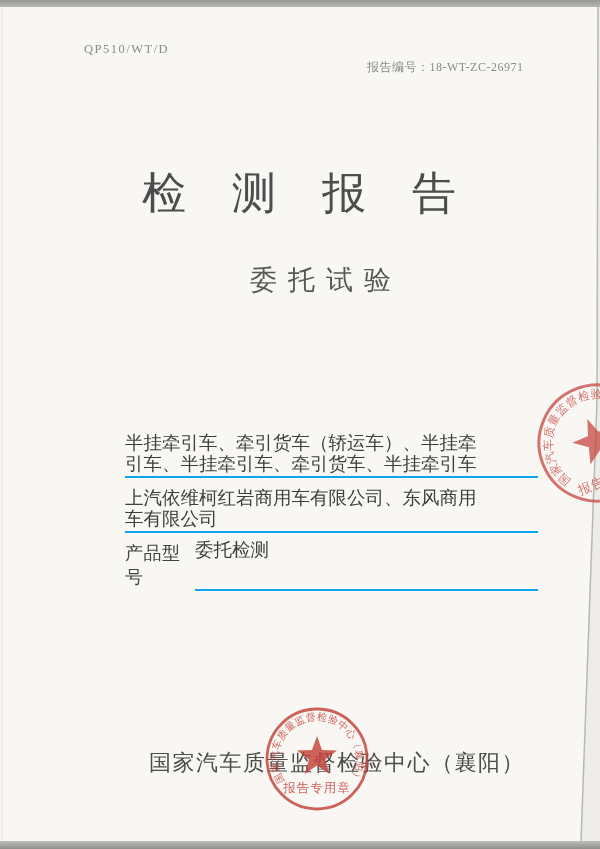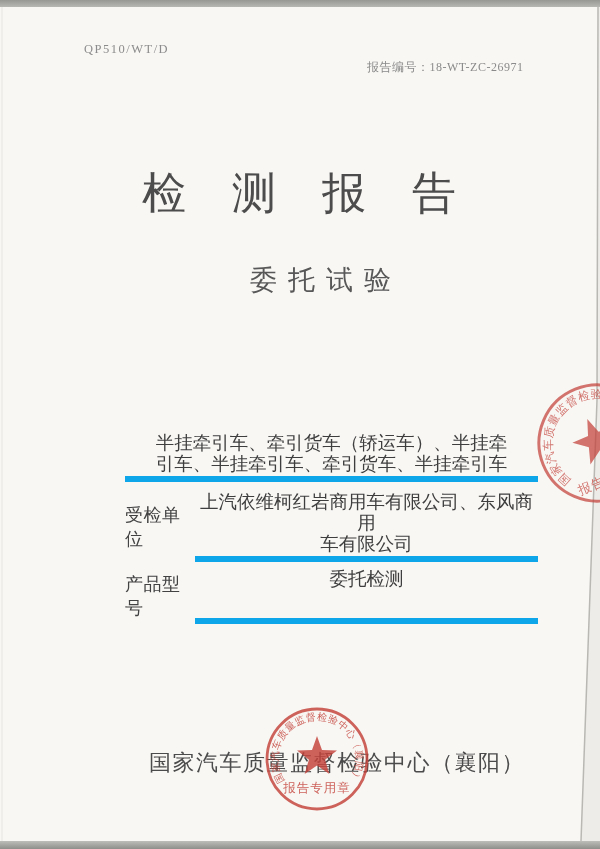--- a/index.html
+++ b/index.html
@@ -16,22 +16,22 @@
   .edge-svg { top:0; left:0; pointer-events:none; }
   .doc-code { left:84px; top:42px; font-size:12.5px; color:#8c8c8c; letter-spacing:1.5px; }
   .report-no { left:367px; top:59px; font-size:12px; color:#8a8a8a; letter-spacing:0.5px; }
   .title { left:142px; top:164px; font-size:44px; color:#4c4c4c;
     letter-spacing:46px; white-space:nowrap; }
   .subtitle { left:250px; top:262px; font-size:27px; color:#585858;
     letter-spacing:11px; white-space:nowrap; }
   .form { left:125px; top:433px; width:413px; color:#3e3e3e; }
   .form-row { display:flex; align-items:center; margin-bottom:5px; }
   .form-label { width:70px; flex-shrink:0; font-size:18px; letter-spacing:0.5px; color:#424242; }
-  .form-value { flex:1; text-align:center; font-size:18.5px; line-height:21px;
-    border-bottom:6px solid #0ea5e9; white-space:pre-line; padding-bottom:1px; }
+  .form-value { flex:1; font-size:18.5px; line-height:21px;
+    border-bottom:2px solid #0ea5e9; white-space:pre-line; padding-bottom:1px; }
   .form-value.tall { padding-top:2px; padding-bottom:28px; }
   .footer-org { left:149px; top:748px; font-size:22px; color:#4b4b4b; letter-spacing:1.5px;
     white-space:nowrap; }
   .stamp { pointer-events:none; }
   .stamp-bottom { left:263px; top:705px; opacity:0.82; }
   .stamp-right { left:535px; top:381px; opacity:0.72; }
   .stamp text, .stamp textPath { font-family:"Liberation Serif","DejaVu Serif",serif; }
 </style>
 </head>
 <body>
@@ -53,21 +53,20 @@
   <div class="abs subtitle">委托试验</div>
 
   <div class="abs form">
     <div class="form-row">
       <div class="form-value">半挂牵引车、牵引货车（轿运车）、半挂牵
 引车、半挂牵引车、牵引货车、半挂牵引车</div>
     </div>
     <div class="form-row">
     </div>
     <div class="form-row">
-      <div class="form-label">受检单位</div>
       <div class="form-value">上汽依维柯红岩商用车有限公司、东风商用
 车有限公司</div>
     </div>
     <div class="form-row">
       <div class="form-label">产品型号</div>
       <div class="form-value tall">委托检测</div>
     </div>
   </div>
 
   <div class="abs footer-org">国家汽车质量监督检验中心（襄阳）</div>

